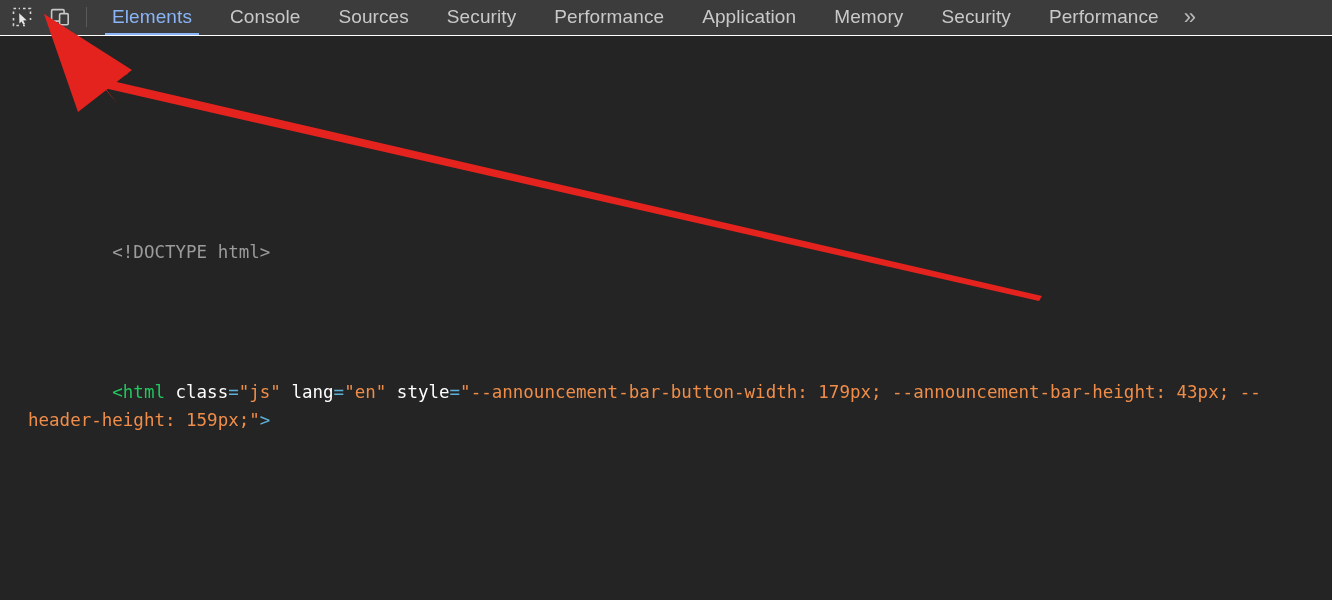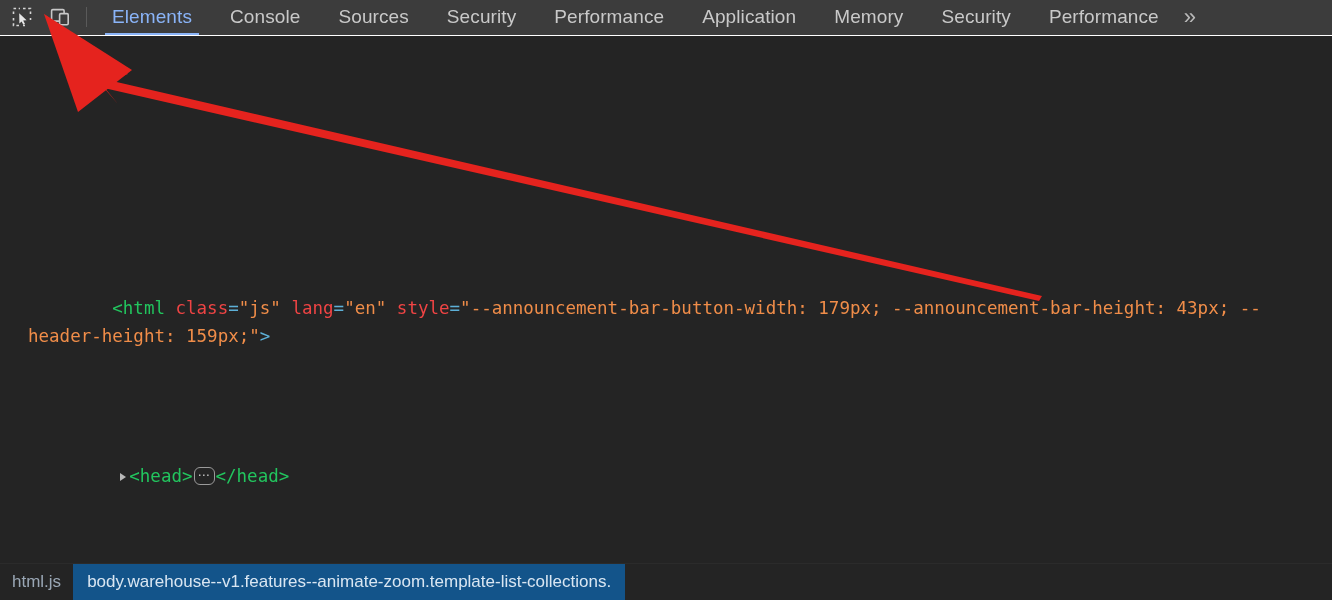--- a/index.html
+++ b/index.html
@@ -124,21 +124,21 @@
   }
   .node-line.two {
     height: 56px;
     white-space: pre-wrap;
   }
 
   
   .c-doctype  { color: #9b9b9b; }
   .c-tag      { color: #22c55e; }
   .c-punct    { color: #5db0d7; }
-  .c-attr     { color: #ef4444; }
+  .c-attr     { color: #ffffff; }
   .c-val      { color: #f08d49; }
   .c-text     { color: #d4d4d4; }
   .twisty {
     display: inline-block;
     width: 0; height: 0;
     border-left: 6px solid #b8b8b8;
     border-top: 4.5px solid transparent;
     border-bottom: 4.5px solid transparent;
     vertical-align: 1px;
     margin-right: 3px;
@@ -246,54 +246,46 @@
       <div class="tab-more">
           <span>»</span>
         </div>
     </div>
   </div>
 
   <div class="dom-pane">
     <div class="dom-inner">
 
       
+      <div class="node-line" style="padding-left:28px;">
+        <span class="c-doctype">&lt;!DOCTYPE html&gt;</span>
+      </div>
 
       
       <div class="node-line two" style="padding-left:28px;">
         <span class="c-tag">&lt;html </span><span class="c-attr">class</span><span class="c-punct">=</span><span class="c-val">"js"</span><span class="c-text"> </span><span class="c-attr">lang</span><span class="c-punct">=</span><span class="c-val">"en"</span><span class="c-text"> </span><span class="c-attr">style</span><span class="c-punct">=</span><span class="c-val">"--announcement-bar-button-width: 179px; --announcement-bar-height: 43px; --header-height: 159px;"</span><span class="c-punct">&gt;</span>
       </div>
 
       
-      <div class="node-line" style="padding-left:36px;">
-        <span class="twisty"></span><span class="c-tag">&lt;head&gt;</span><span class="ellipsis-badge">⋯</span><span class="c-tag">&lt;/head&gt;</span>
-      </div>
 
       
       
 
       
       
 
       
       
 
       
       
 
     </div>
   </div>
 
-  <div class="breadcrumb">
-    <div class="crumb">
-        <span>html.js</span>
-      </div>
-    <div class="crumb selected">
-        <span>body.warehouse--v1.features--animate-zoom.template-list-collections.</span>
-      </div>
-  </div>
 
   <svg class="annotation" viewBox="0 0 1332 600">
     <g>
       <polygon points="44,14 128,74 108,80 1042,296 1039,301 104,88 118,104" fill="#e5231e"></polygon>
       <polygon points="44,14 132,70 78,112" fill="#e5231e"></polygon>
     </g>
   </svg>
 
 </div>
 

